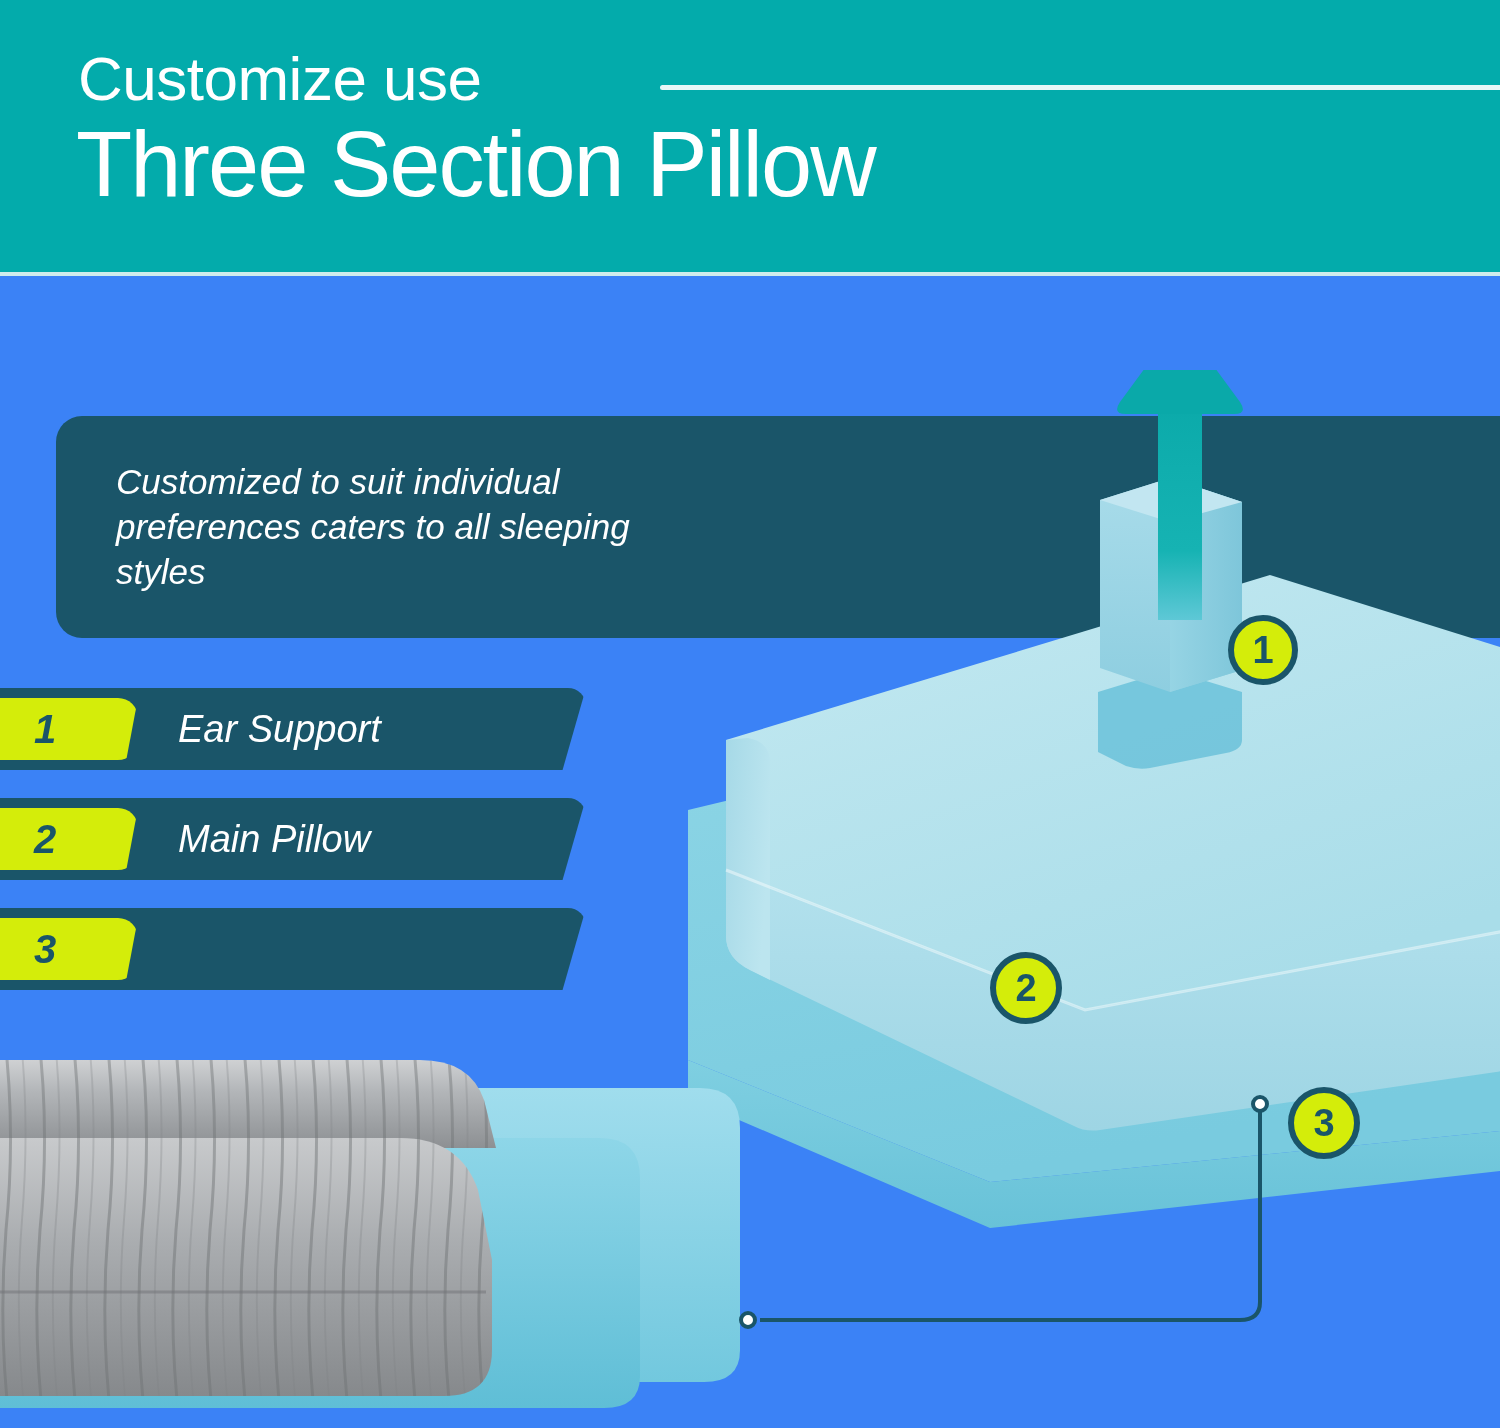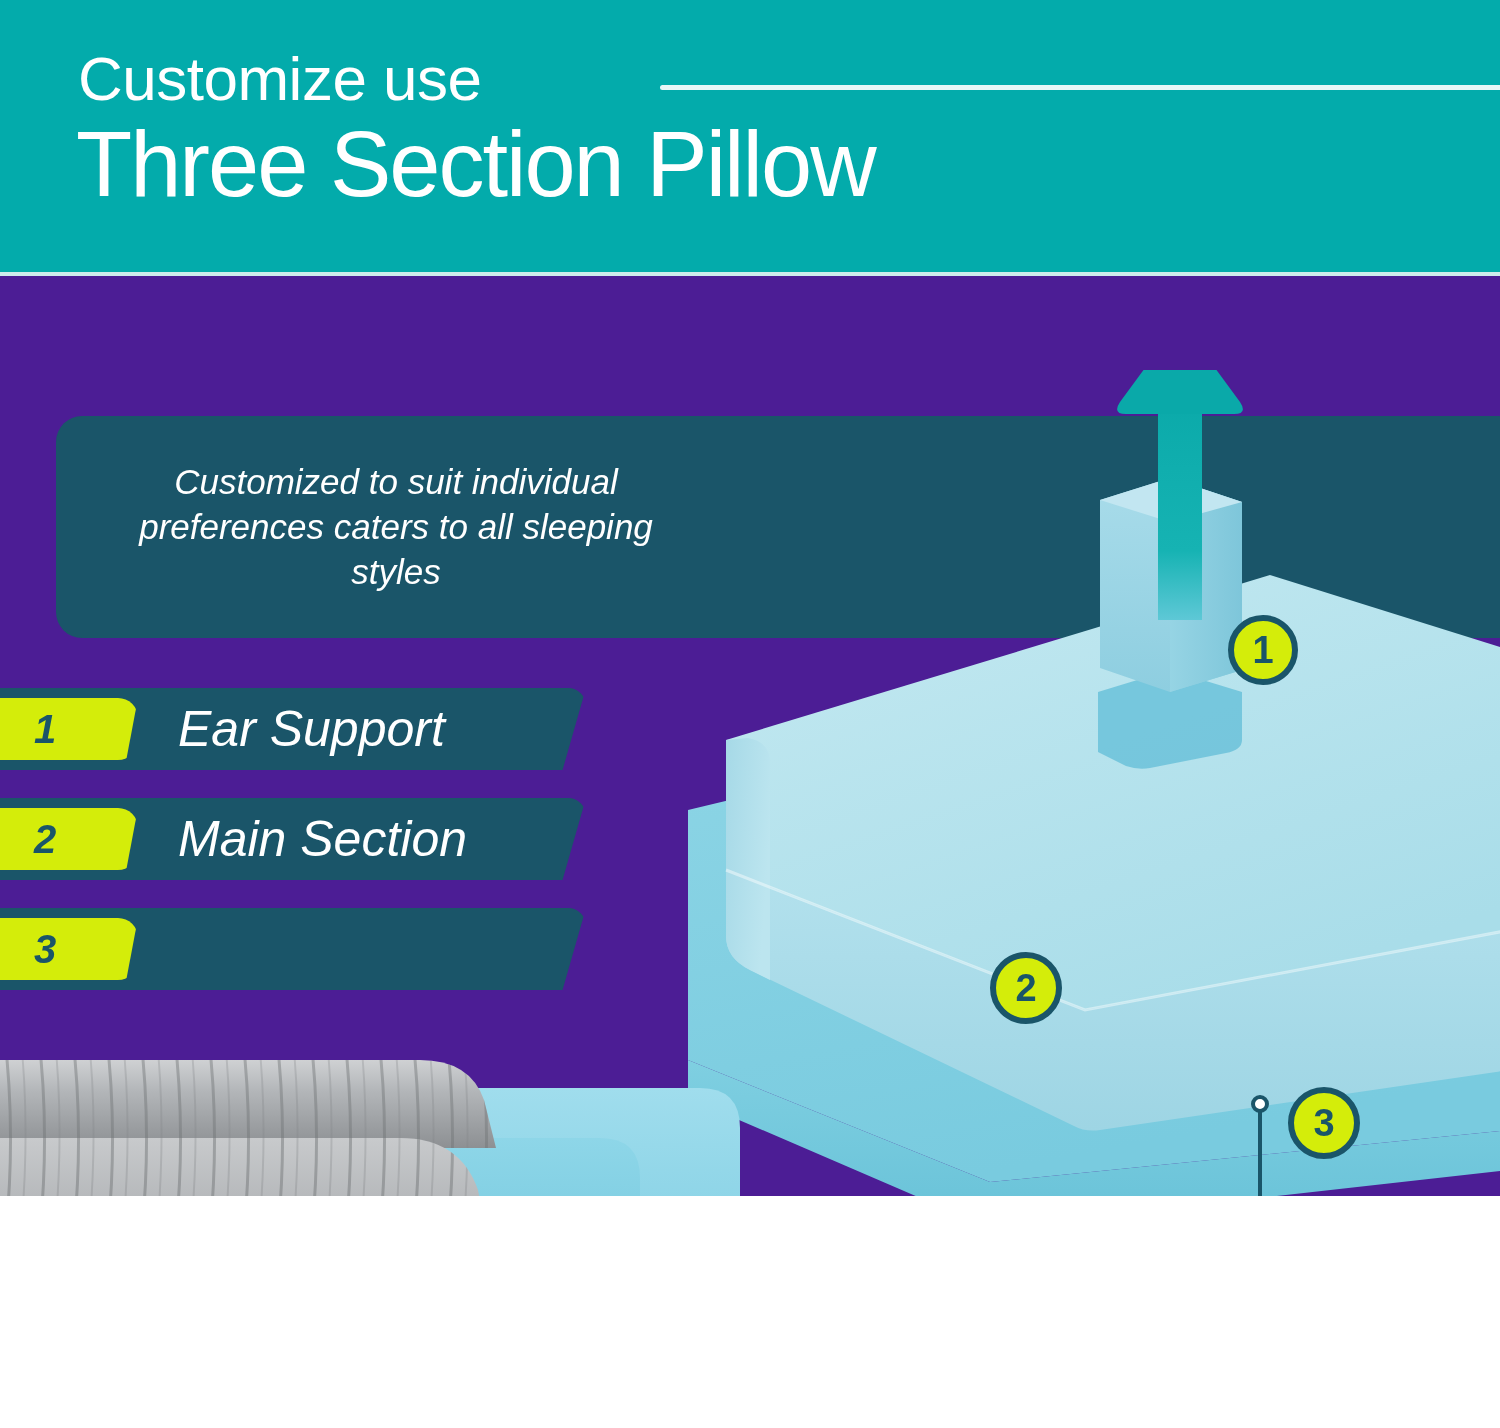--- a/index.html
+++ b/index.html
@@ -6,22 +6,22 @@
     margin: 0;
     padding: 0;
     background: #ffffff;
   }
   body {
     font-family: "Liberation Sans", sans-serif;
   }
   #page {
     position: relative;
     width: 1500px;
-    height: 1196px;
-    background: #4c1d95;
+    height: 1428px;
+    background: #3b82f6;
     overflow: hidden;
   }
 
   
   .header-band {
     position: absolute;
     left: 0;
     top: 0;
     width: 1500px;
     height: 272px;
@@ -80,21 +80,21 @@
   .callout-text {
     position: absolute;
     left: 60px;
     top: 44px;
     width: 560px;
     font-size: 35px;
     line-height: 1.28;
     font-style: italic;
     font-weight: 400;
     color: #ffffff;
-    text-align: center;
+    text-align: left;
   }
 
   
   .legend {
     position: absolute;
     left: 0;
     top: 688px;
     width: 620px;
   }
   .legend-row {
@@ -135,21 +135,21 @@
     font-weight: 700;
     font-style: italic;
     color: #1a5569;
   }
   .legend-label {
     position: absolute;
     left: 178px;
     top: 0;
     height: 82px;
     line-height: 82px;
-    font-size: 50px;
+    font-size: 38px;
     font-style: italic;
     font-weight: 500;
     color: #ffffff;
     white-space: nowrap;
   }
 
   
   .product-stage {
     position: absolute;
     left: 630px;
@@ -354,21 +354,21 @@
         <div class="legend-num">1</div>
       </div>
       <div class="legend-label">Ear Support</div>
     </div>
 
     <div class="legend-row">
       <div class="legend-bar"></div>
       <div class="legend-num-pill">
         <div class="legend-num">2</div>
       </div>
-      <div class="legend-label">Main Section</div>
+      <div class="legend-label">Main Pillow</div>
     </div>
 
     <div class="legend-row">
       <div class="legend-bar"></div>
       <div class="legend-num-pill">
         <div class="legend-num">3</div>
       </div>
     </div>
 
   </div>

